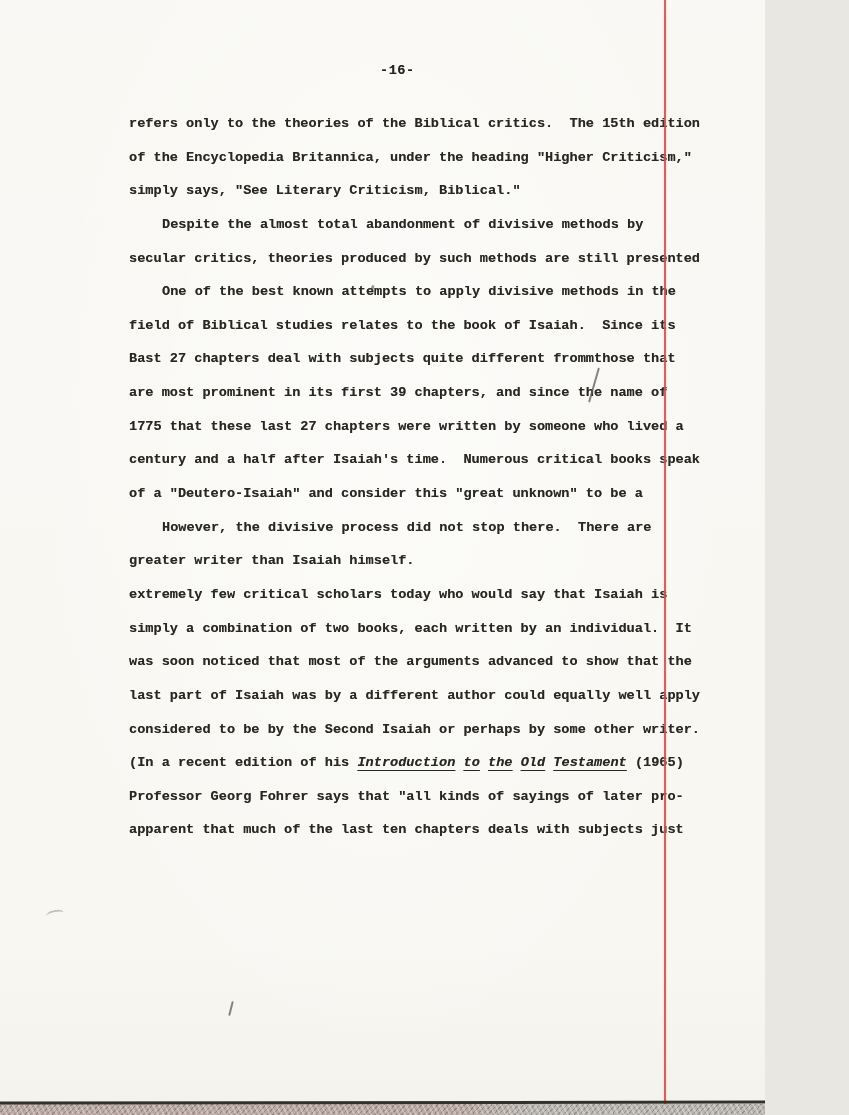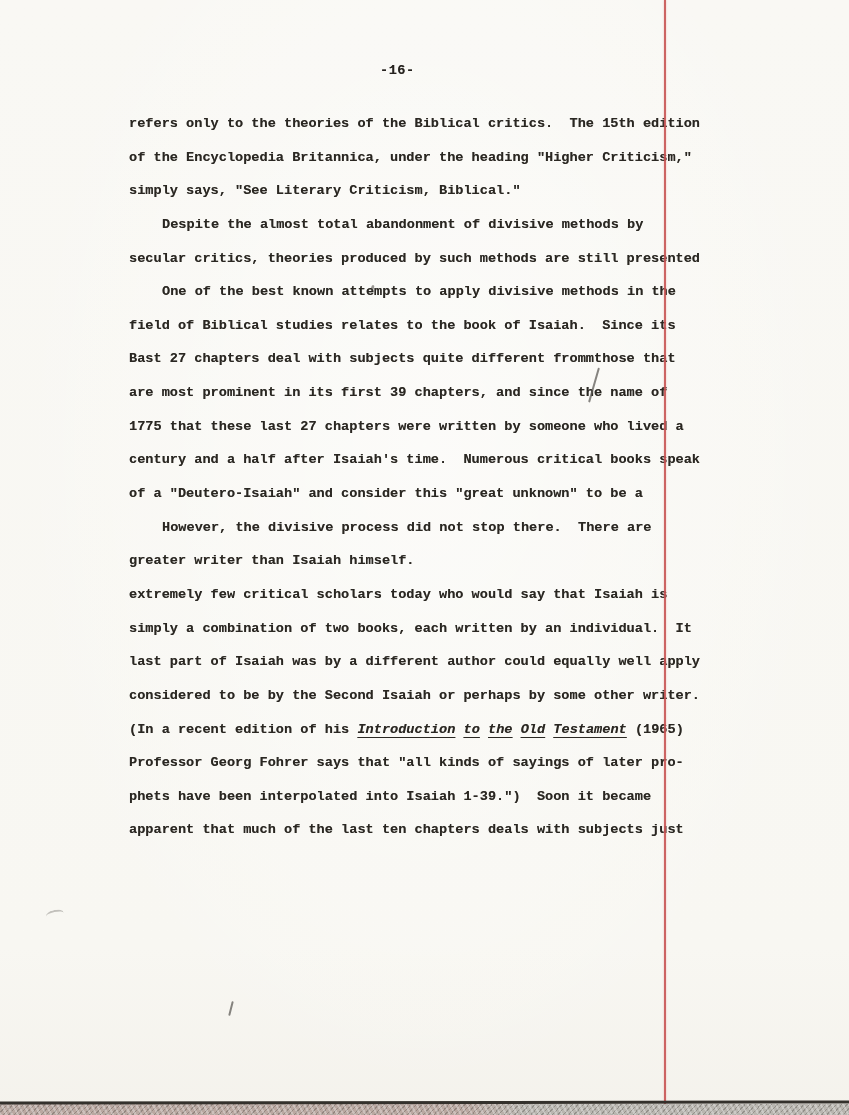--- a/index.html
+++ b/index.html
@@ -2,21 +2,21 @@
 <html><head>
 <meta charset="utf-8">
 <style>
   html,body{margin:0;padding:0;}
   body{
     width:849px;height:1115px;overflow:hidden;
     background:#e9e7e2;
     font-family:"Liberation Mono","DejaVu Sans Mono",monospace;
   }
   .page{
-    position:relative;width:849px;height:1115px;
+    position:relative;width:765px;height:1115px;
     background:
       radial-gradient(ellipse at 50% 40%, rgba(255,255,255,0.5), rgba(0,0,0,0) 70%),
       linear-gradient(180deg,#f9f8f4 0%,#f8f7f2 85%,#f4f2ec 100%);
     overflow:hidden;
   }
   .page-number{
     position:absolute;top:63px;left:380px;
     font-size:13.6px;font-weight:bold;color:#26231f;
     letter-spacing:0.5px;white-space:pre;
     text-shadow:0 0 0.5px rgba(38,33,28,0.55);
@@ -85,25 +85,25 @@
       <div class="line"><span>field of Biblical studies relates to the book of Isaiah.  Since its</span></div>
       <div class="line"><span>Bast 27 chapters deal with subjects quite different frommthose that</span></div>
       <div class="line"><span>are most prominent in its first 39 chapters, and since the name of</span></div>
       <div class="line"><span>1775 that these last 27 chapters were written by someone who lived a</span></div>
       <div class="line"><span>century and a half after Isaiah's time.  Numerous critical books speak</span></div>
       <div class="line"><span>of a "Deutero-Isaiah" and consider this "great unknown" to be a</span></div>
       <div class="line indent"><span>However, the divisive process did not stop there.  There are</span></div>
       <div class="line"><span>greater writer than Isaiah himself.</span></div>
       <div class="line"><span>extremely few critical scholars today who would say that Isaiah is</span></div>
       <div class="line"><span>simply a combination of two books, each written by an individual.  It</span></div>
+      <div class="line"><span>was soon noticed that most of the arguments advanced to show that the</span></div>
       <div class="line"><span>last part of Isaiah was by a different author could equally well apply</span></div>
       <div class="line"><span>considered to be by the Second Isaiah or perhaps by some other writer.</span></div>
       <div class="line"><span>(In a recent edition of his </span><span class="u">Introduction</span><span> </span><span class="u">to</span><span> </span><span class="u">the</span><span> </span><span class="u">Old</span><span> </span><span class="u">Testament</span><span> (1965)</span></div>
       <div class="line"><span>Professor Georg Fohrer says that "all kinds of sayings of later pro-</span></div>
-      <div class="line"><span>phets have been interpolated into Isaiah 1-39.")  Soon it became</span></div>
       <div class="line"><span>apparent that much of the last ten chapters deals with subjects just</span></div>
     </div>
 
   <div class="red-margin-line" id="red-line" style="left: 664px; background: rgb(200, 84, 84);"></div>
 
   <div class="pencil-slash" id="pencil-slash" style="left: 593px; top: 367px; height: 36px; transform: rotate(16deg);"></div>
 
   <div class="stray-slash" id="stray-slash" style="left: 230px; top: 1001px; height: 15px; transform: rotate(14deg);"></div>
 
   <div class="edge-dash" id="edge-dash" style="left: 46px; top: 910px;"></div>

